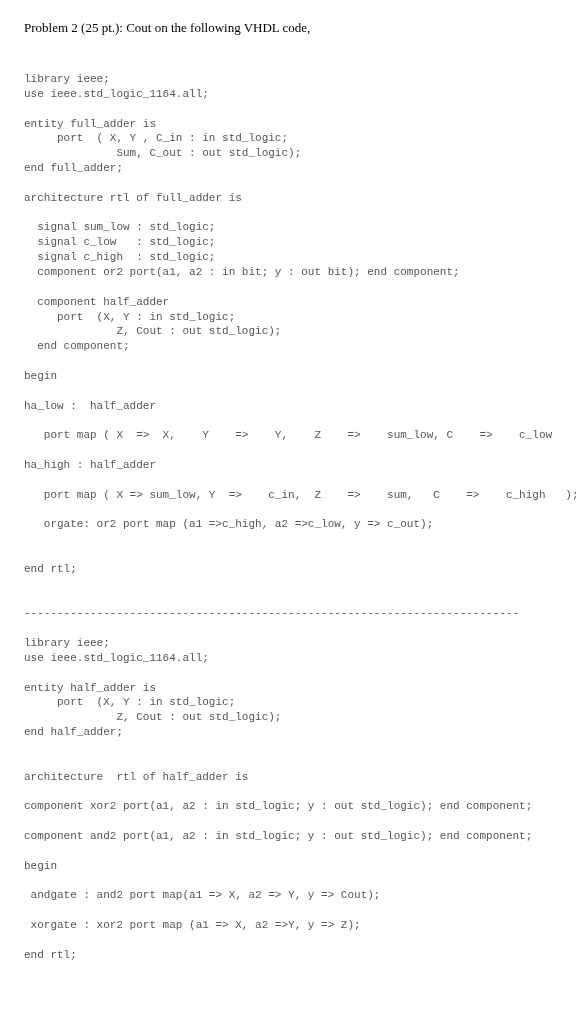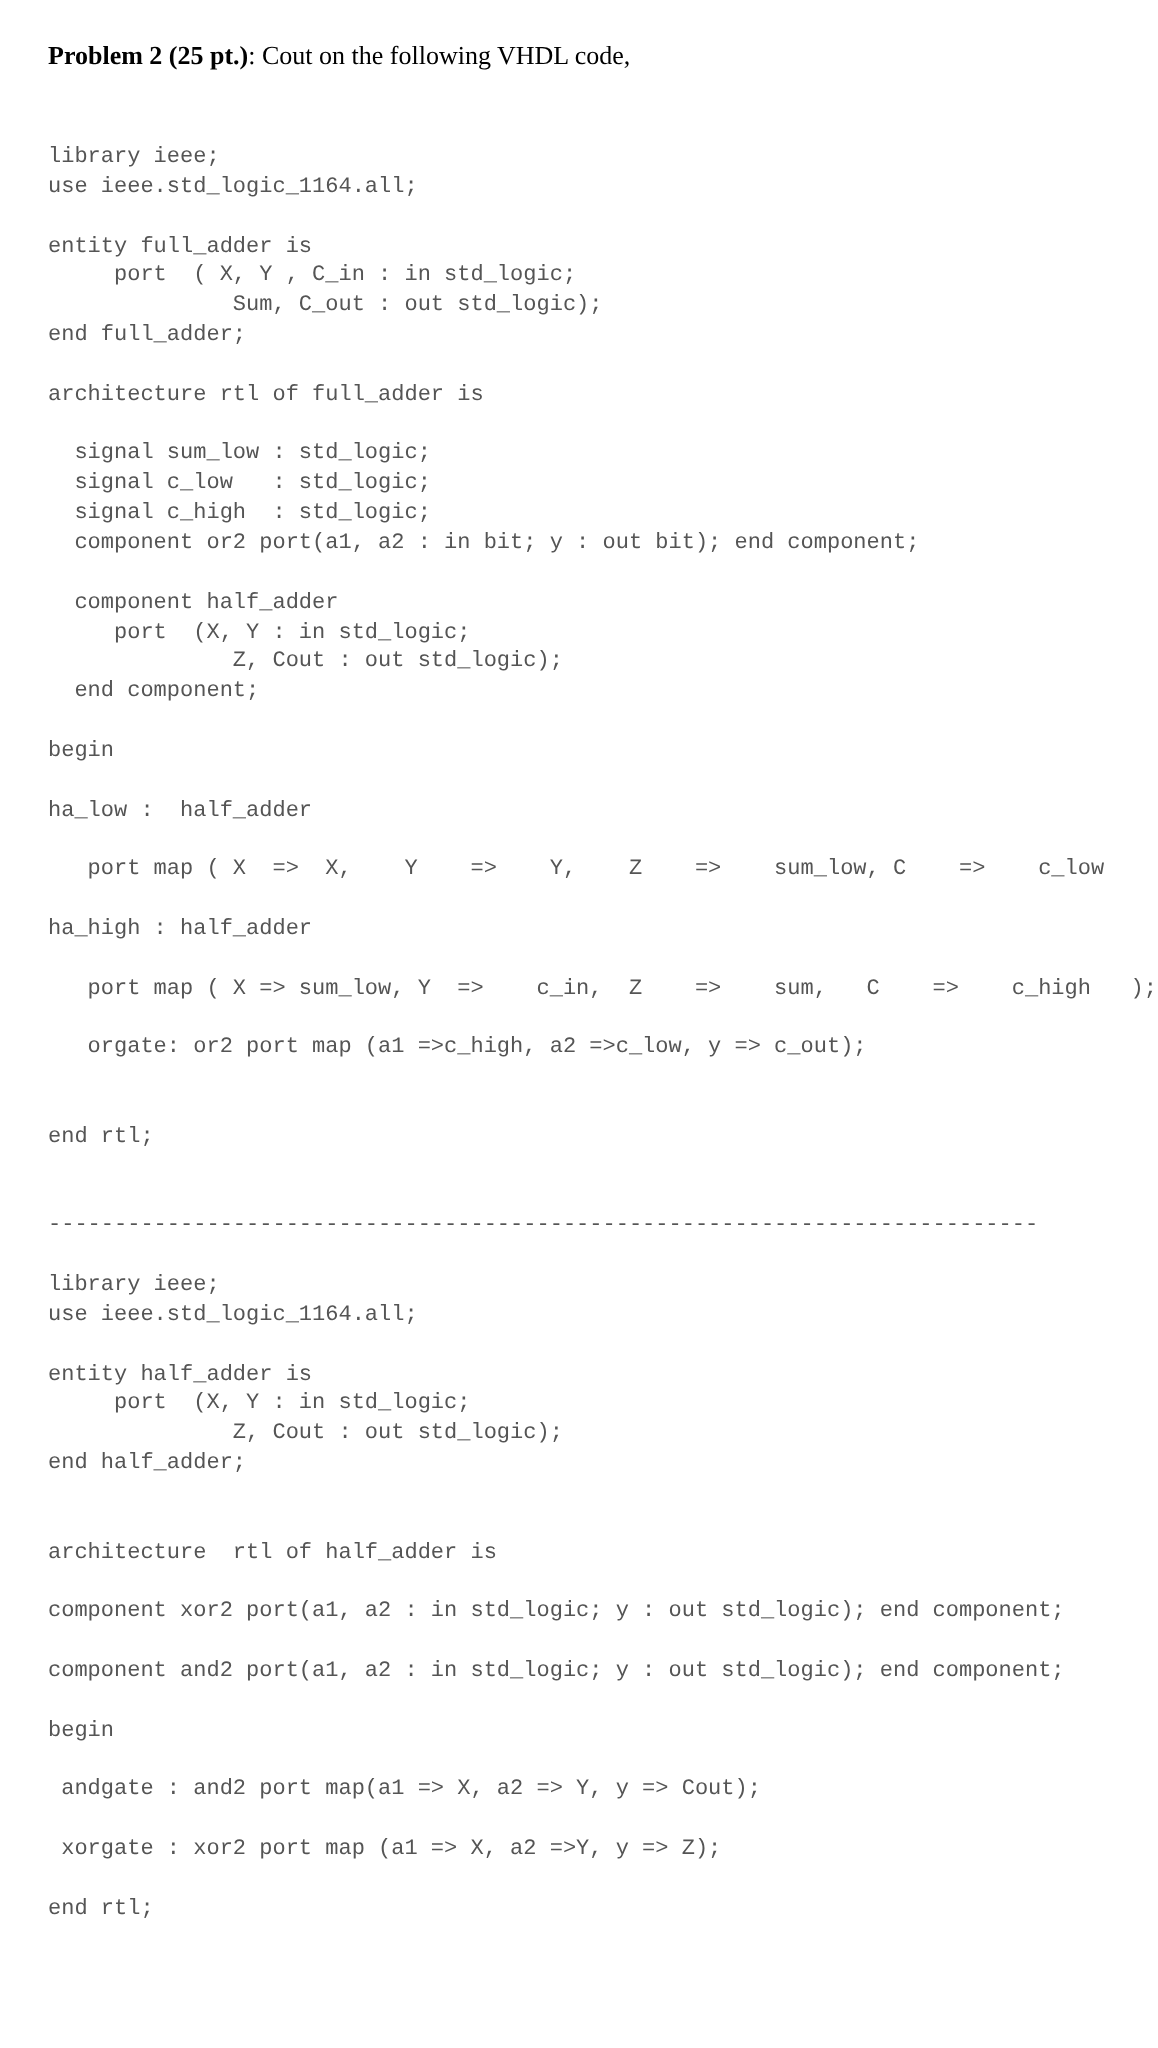--- a/index.html
+++ b/index.html
@@ -10,21 +10,21 @@
     color: #000;
     background: #fff;
     width: 579px;
     box-sizing: border-box;
   }
   .problem-title {
     font-size: 13px;
     margin-bottom: 12px;
   }
   .problem-title .bold {
-    font-weight: bold;
+    font-weight: normal;
     margin-top: 10px;
   }
   .code-block {
     font-family: "Courier New", Courier, monospace;
     font-size: 11px;
     line-height: 1.35;
     white-space: pre;
     color: #555;
     margin-bottom: 10px;
     margin-top: 36px;

